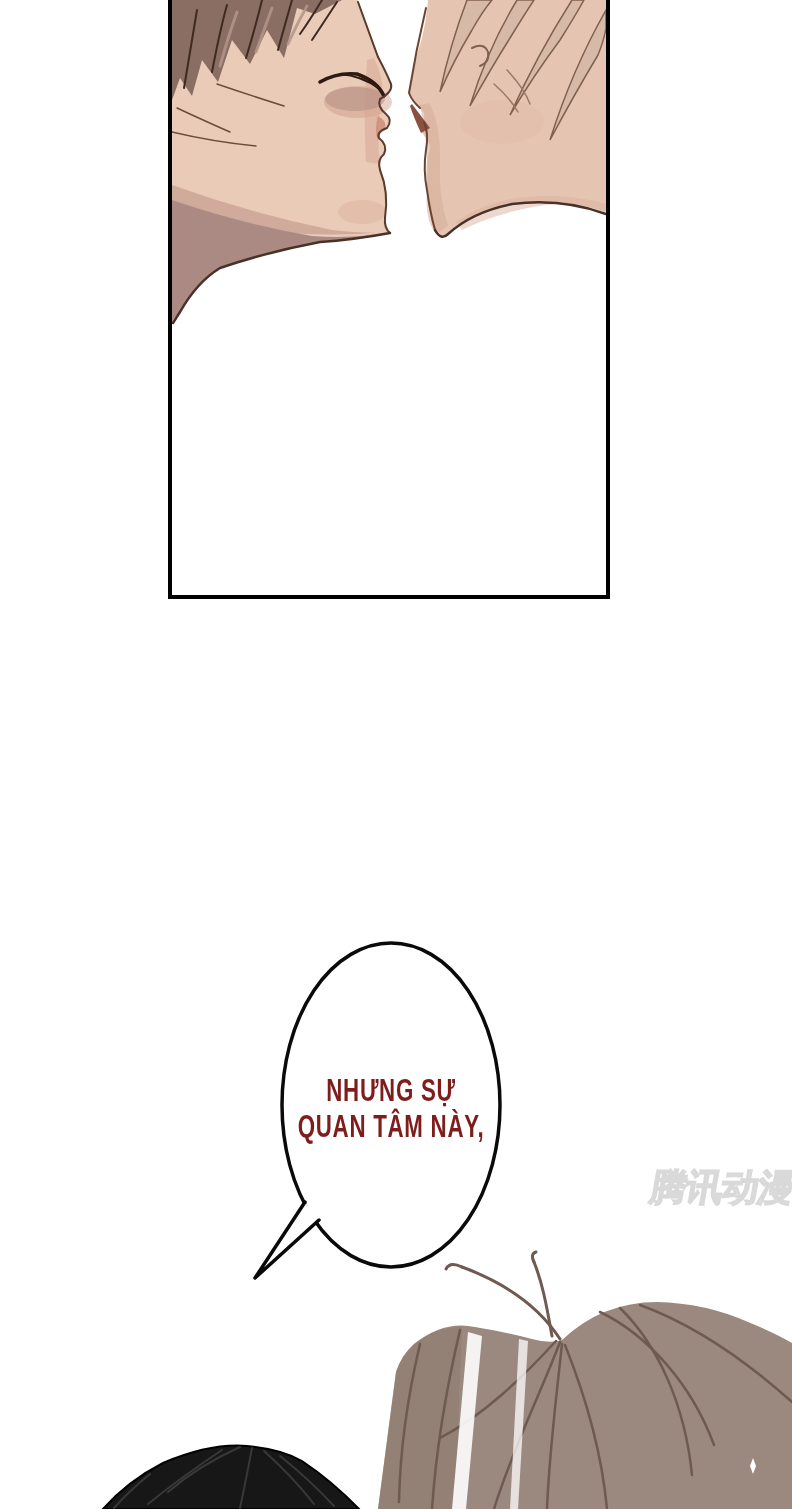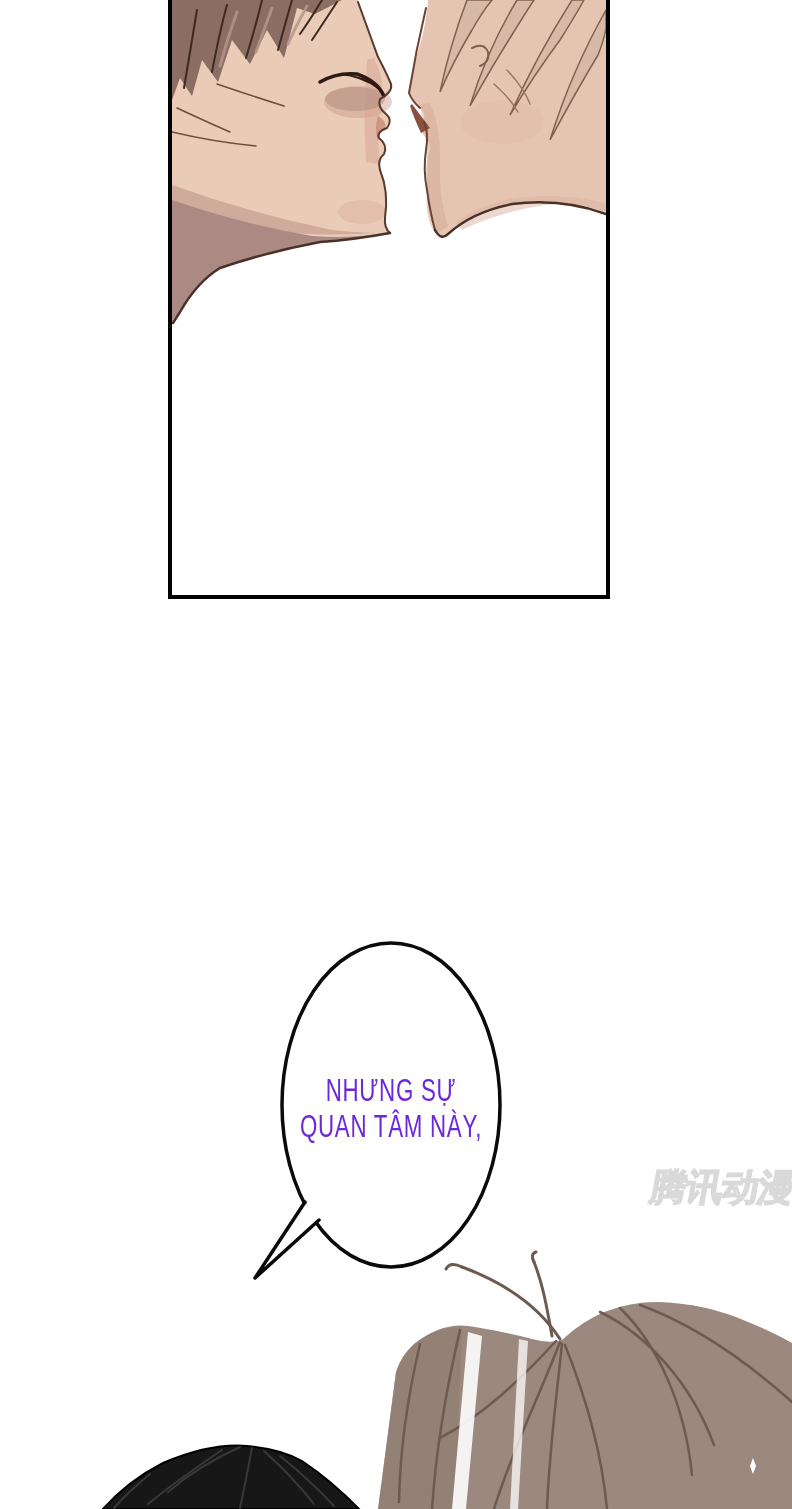--- a/index.html
+++ b/index.html
@@ -5,21 +5,21 @@
   html,body{margin:0;padding:0;background:#ffffff;}
   #page{position:relative;width:792px;height:1509px;background:#ffffff;overflow:hidden;
         font-family:"Liberation Sans","DejaVu Sans",sans-serif;}
   #comic-panel{position:absolute;left:168px;top:0;width:442px;height:599px;
         box-sizing:border-box;border-left:4px solid #000;border-right:4px solid #000;
         border-bottom:4px solid #000;background:#fff;}
   #comic-panel svg{display:block;}
   #bottom-scene{position:absolute;left:0;top:1240px;width:792px;height:269px;}
   #speech-bubble-svg{position:absolute;left:235px;top:930px;width:280px;height:360px;}
   #dialogue-text{position:absolute;left:391px;top:1073px;transform:translateX(-50%);
-        text-align:center;color:#6d28d9;font-weight:normal;font-size:31px;line-height:36px;
+        text-align:center;color:#7f1d1d;font-weight:bold;font-size:31px;line-height:36px;
         letter-spacing:1px;white-space:nowrap;}
   #dialogue-text .scale{transform:scaleX(.72);transform-origin:50% 0;}
   #watermark{position:absolute;left:650px;top:1163px;width:142px;height:50px;
         font-size:37px;font-weight:bold;white-space:nowrap;color:#fbfbfb;
         -webkit-text-stroke:1.5px #d9d9d9;transform:skewX(-10deg);letter-spacing:-1px;
         overflow:hidden;}
 </style>
 </head>
 <body>
 

